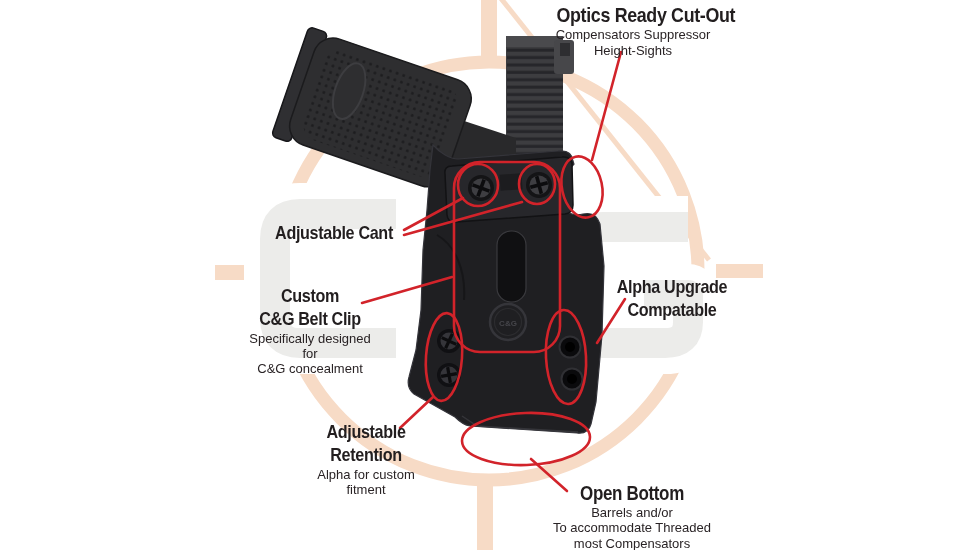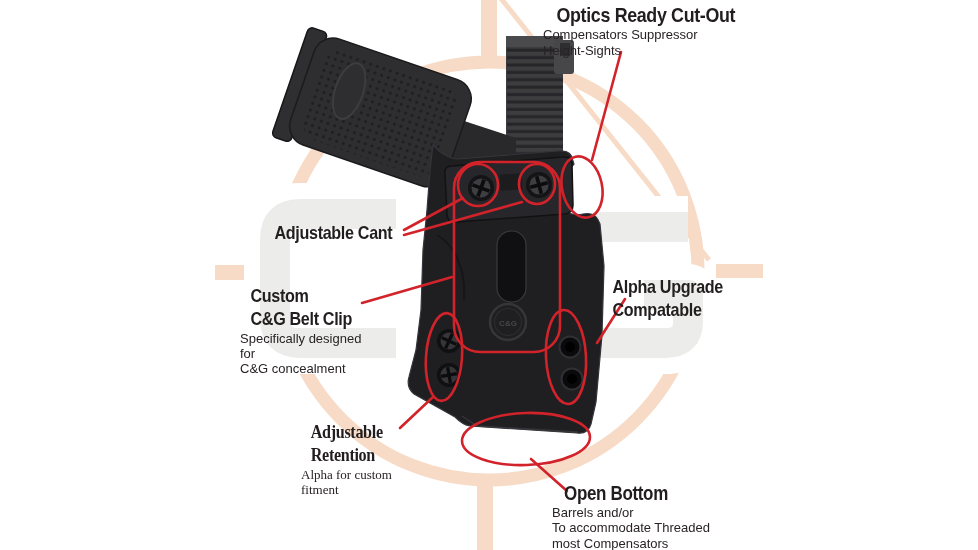--- a/index.html
+++ b/index.html
@@ -1,19 +1,19 @@
 <!DOCTYPE html>
 <html><head>
 <meta charset="utf-8">
 <style>
   html,body{margin:0;padding:0;background:#fff;}
   .stage{position:relative;width:978px;height:550px;background:#ffffff;overflow:hidden;
          font-family:"Liberation Sans",sans-serif;}
   .stage svg{position:absolute;left:0;top:0;}
-  .callout{position:absolute;text-align:left;}
+  .callout{position:absolute;text-align:center;}
   .h{display:block;font-weight:bold;font-size:19px;line-height:1.21;color:#221e1f;
      letter-spacing:-0.4px;transform:scaleX(.85);white-space:nowrap;}
   .s{display:block;font-size:13px;line-height:1.17;color:#292325;}
   .callout-optics .h{font-size:21px;}
   .callout-open .h{font-size:20px;}
 </style>
 </head>
 <body>
 
 <div class="stage">
@@ -164,21 +164,21 @@
     <span class="h">C&amp;G Belt Clip</span>
     <span class="s">Specifically designed for</span>
     <span class="s">C&amp;G concealment</span>
   </div>
 
   <div class="callout" style="left:602px;top:276px;width:140px;">
     <span class="h">Alpha Upgrade</span>
     <span class="h">Compatable</span>
   </div>
 
-  <div class="callout" style="left:301px;top:421px;width:130px;font-family:Liberation Serif, serif;">
+  <div class="callout" style="left:301px;top:421px;width:130px;">
     <span class="h">Adjustable</span>
     <span class="h">Retention</span>
     <span class="s">Alpha for custom</span>
     <span class="s">fitment</span>
   </div>
 
   <div class="callout callout-open" style="left:552px;top:481px;width:160px;">
     <span class="h">Open Bottom</span>
     <span class="s">Barrels and/or</span>
     <span class="s">To accommodate Threaded</span>

